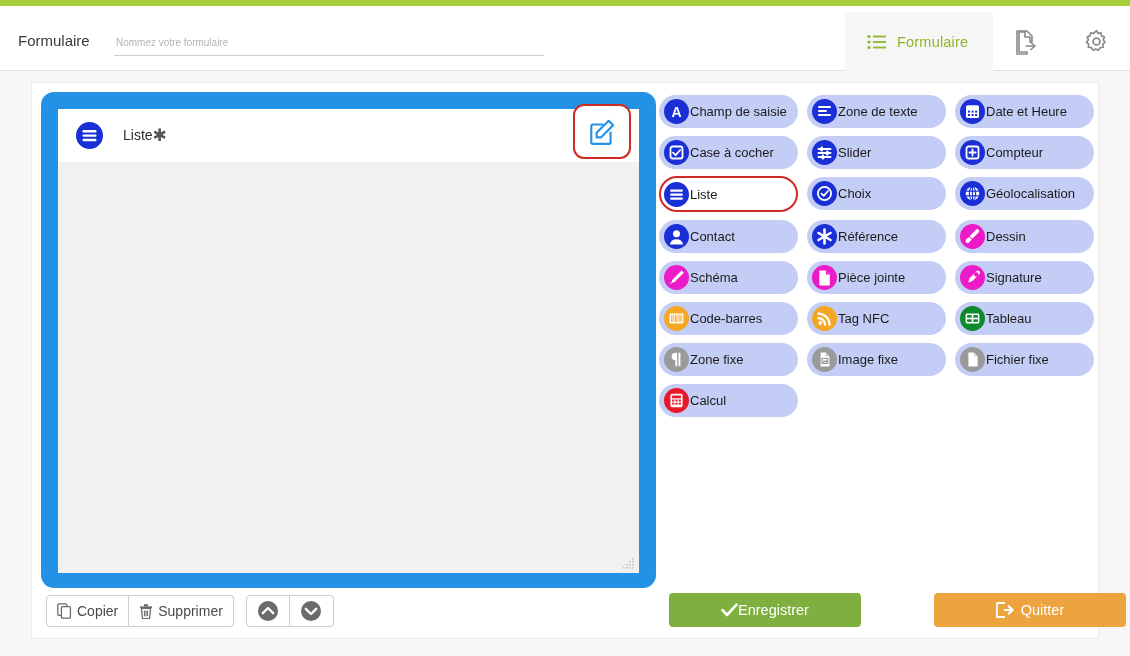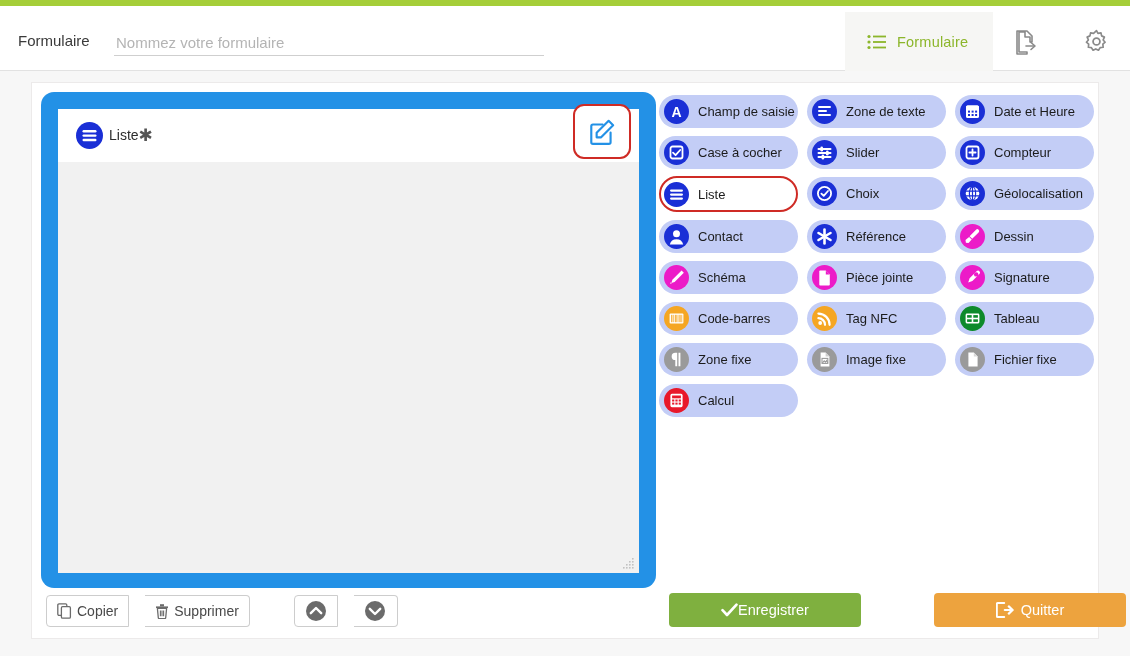--- a/index.html
+++ b/index.html
@@ -31,21 +31,21 @@
   }
   #hdr-input-wrap {
     position: absolute; left: 114px; top: 24px;
     width: 430px; height: 26px;
     border-bottom: 1px solid #cfcfcf;
   }
   #hdr-input {
     width: 100%; height: 100%;
     border: 0; outline: none; background: transparent;
     font-family: "Liberation Sans", sans-serif;
-    font-size: 15px; color: #333;
+    font-size: 10px; color: #333;
     padding: 0 2px;
   }
   #hdr-input::placeholder { color: #b4b4b4; }
 
   #tab-formulaire {
     position: absolute; left: 845px; top: 6px;
     width: 148px; height: 59px;
     background: #f6f6f4;
     display: flex; align-items: center; gap: 10px;
     padding-left: 22px;
@@ -79,21 +79,21 @@
     padding: 17px;
   }
   #form-elem-head {
     position: relative;
     width: 100%; height: 52px;
     background: #ffffff;
     display: flex; align-items: center;
     padding-left: 18px;
   }
   #form-elem-head .ttl {
-    font-size: 14px; color: #2d2d2d; margin-left: 6px;
+    font-size: 14px; color: #2d2d2d; margin-left: 20px;
   }
   #form-elem-head .ttl .star {
     font-size: 17px; vertical-align: -1px; color: #555;
   }
   #edit-wrap {
     position: absolute; right: 8px; top: -5px;
     width: 58px; height: 55px;
     border: 2.5px solid #cf2b25;
     border-radius: 11px;
     display: flex; align-items: center; justify-content: center;
@@ -108,21 +108,21 @@
   }
   #resize-grip {
     position: absolute; right: 4px; bottom: 4px;
     width: 12px; height: 12px;
     opacity: .45;
   }
 
   
   #elem-toolbar {
     position: absolute; left: 14px; top: 512px;
-    display: flex; align-items: center; gap: 16px;
+    display: flex; align-items: center; gap: 0;
   }
   .tb-btn {
     height: 32px;
     background: #ffffff;
     border: 1px solid #cdcdcd;
     display: flex; align-items: center; gap: 5px;
     padding: 0 10px;
     font-size: 14px; color: #4a4a4a;
     cursor: pointer;
   }
@@ -157,21 +157,21 @@
     cursor: pointer;
     overflow: hidden;
   }
   .pal-btn .pico {
     width: 25px; height: 25px; min-width: 25px;
     border-radius: 50%;
     display: flex; align-items: center; justify-content: center;
     color: #fff;
   }
   .pal-btn .plbl {
-    margin-left: 9px;
+    margin-left: 1px;
     font-size: 13px; color: #1b1b1b;
     white-space: nowrap;
   }
   .pal-btn.selected {
     background: #ffffff;
     border: 2.5px solid #cf2b25;
     padding-left: 3px;
     height: 36px;
     border-radius: 19px;
     margin-top: -1px;

